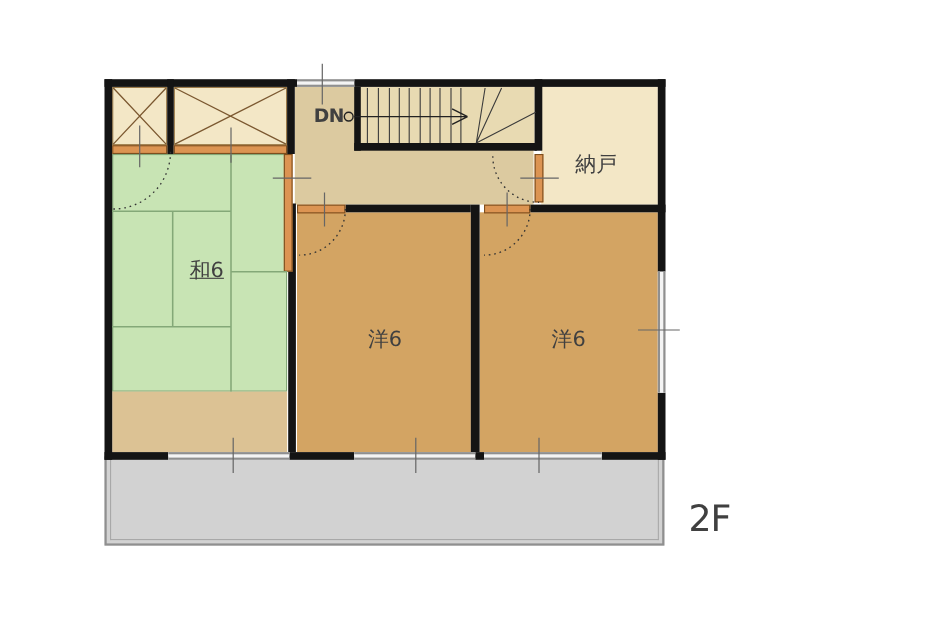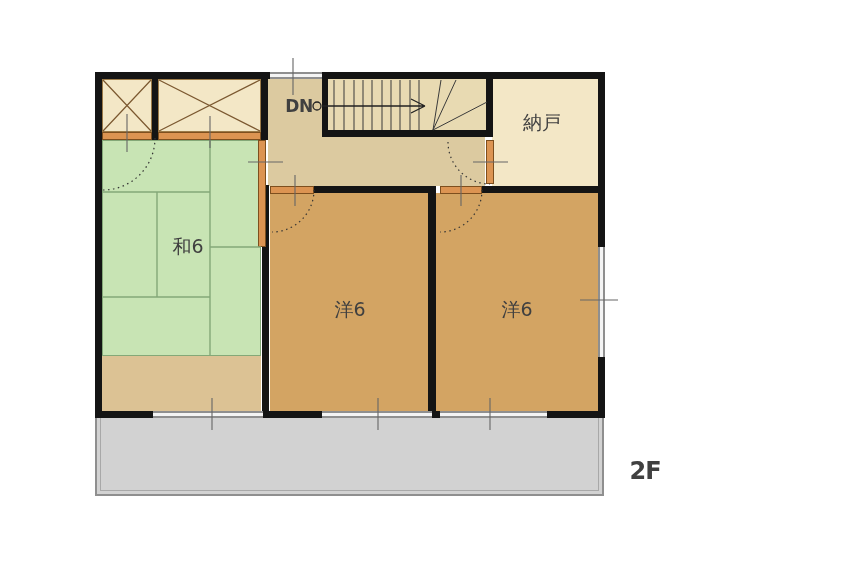--- a/index.html
+++ b/index.html
@@ -26,21 +26,21 @@
   
   .balcony{background:#d2d2d2;border:2px solid #8f8f8f;}
   .balcony-inner{position:absolute;left:3px;right:3px;top:0;bottom:3px;border:1px solid #a8a8a8;border-top:none;}
   
   svg.lines{position:absolute;left:0;top:0;pointer-events:none;}
   
   .lbl{position:absolute;transform:translate(-50%,-50%);color:#404040;white-space:nowrap;
        font-size:19px;line-height:1;}
   .lbl.dn{font-size:17px;font-weight:700;letter-spacing:-0.5px;}
   .lbl.balc{letter-spacing:3px;}
-  .lbl.floor{font-size:24px;font-weight:700;letter-spacing:-1px;}
+  .lbl.floor{font-size:33px;font-weight:400;letter-spacing:-1px;}
 </style>
 </head>
 <body>
 
 <div class="plan">
 
   <div class="abs hall" style="left:268px;top:79px;width:217px;height:107px;"></div>
   <div class="abs stairwell" style="left:328px;top:79px;width:158px;height:51px;"></div>
   <div class="abs cream" style="left:492px;top:79px;width:106px;height:107px;"></div>
   <div class="abs closet" style="left:102px;top:79px;width:50px;height:53px;"></div>
@@ -101,19 +101,19 @@
 
     <path d="M155,138 A52,52 0 0 1 103,190" stroke="#333" stroke-width="1.2" fill="none" stroke-dasharray="1.5,3.5"></path>
     <path d="M314,190 A42,42 0 0 1 272,232" stroke="#333" stroke-width="1.2" fill="none" stroke-dasharray="1.5,3.5"></path>
     <path d="M482,190 A42,42 0 0 1 440,232" stroke="#333" stroke-width="1.2" fill="none" stroke-dasharray="1.5,3.5"></path>
     <path d="M448,142 A42,42 0 0 0 490,184" stroke="#333" stroke-width="1.2" fill="none" stroke-dasharray="1.5,3.5"></path>
 
     <path d="M293,58 V95 M127,114 V152 M210,116 V148 M248,162 H283 M473,162 H508 M295,175 V206 M461,175 V206 M580,300 H618 M212,398 V430 M378,398 V430 M490,398 V430" stroke="#666" stroke-width="1.1" fill="none"></path>
   </svg>
 
   <div class="lbl dn" style="left:299px;top:106px;">DN</div>
-  <div class="lbl" style="left:542px;top:122px;font-family:Liberation Serif, serif;">納戸</div>
-  <div class="lbl" style="left:188px;top:246px;">和6</div>
+  <div class="lbl" style="left:542px;top:150px;font-family:Liberation Serif, serif;">納戸</div>
+  <div class="lbl" style="left:188px;top:246px;text-decoration:underline;">和6</div>
   <div class="lbl" style="left:350px;top:309px;">洋6</div>
   <div class="lbl" style="left:517px;top:309px;">洋6</div>
   <div class="lbl floor" style="left:645px;top:471px;">2F</div>
 
 </div>
 
 </body></html>

